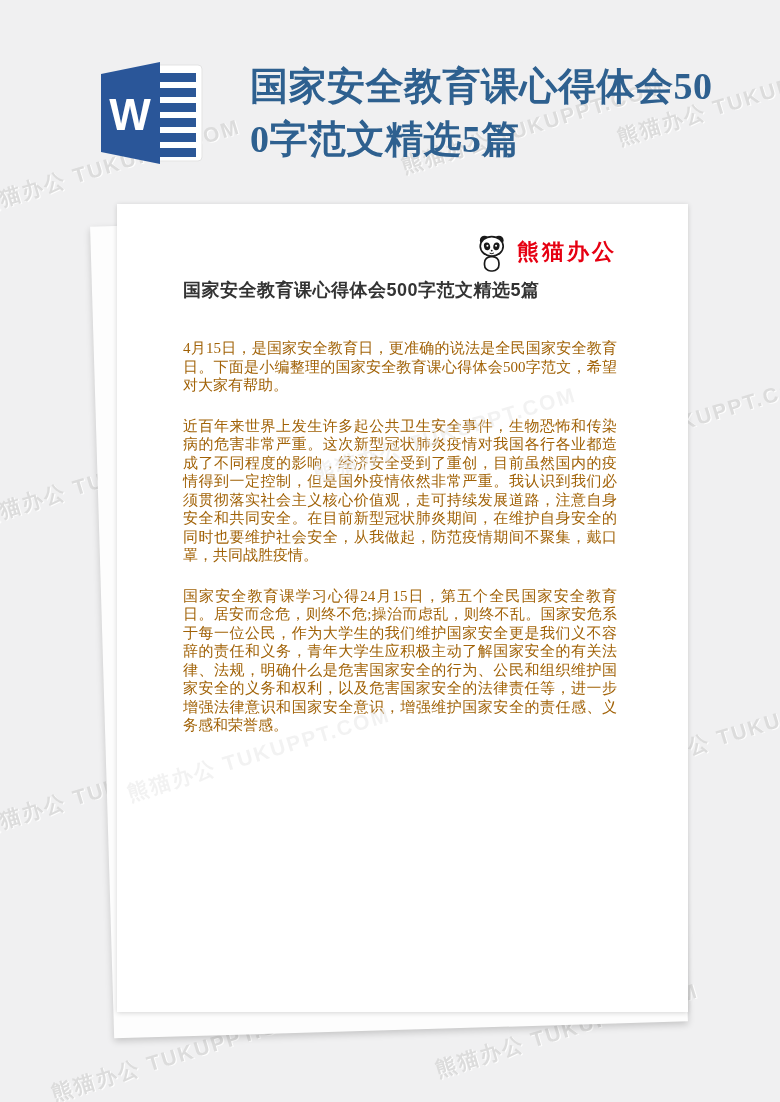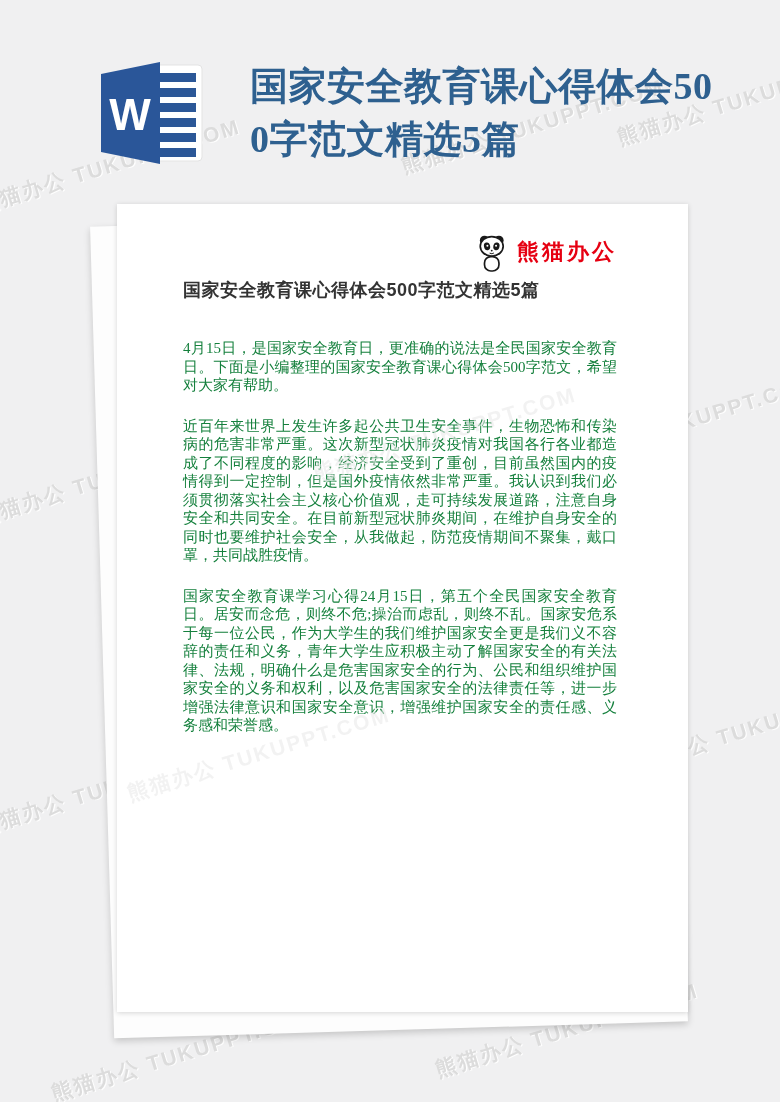--- a/index.html
+++ b/index.html
@@ -56,21 +56,21 @@
 
   
   .doc-title {
     margin:0 0 37px 0;
     font-family:"Liberation Sans", sans-serif;
     font-size:18px; font-weight:bold; color:#333333; letter-spacing:0.5px;
   }
   .para {
     margin:0 0 22px 0;
     font-family:"Liberation Serif","DejaVu Serif",serif;
-    font-size:15px; line-height:18.5px; color:#15803d;
+    font-size:15px; line-height:18.5px; color:#a16207;
     text-align:justify; word-break:break-all;
   }
 </style>
 </head>
 <body>
 
 <div class="canvas">
 
   <span class="wm" style="left:-28px; top:152px;">熊猫办公 TUKUPPT.COM</span>
   <span class="wm" style="left:396px; top:112px;">熊猫办公 TUKUPPT.COM</span>

